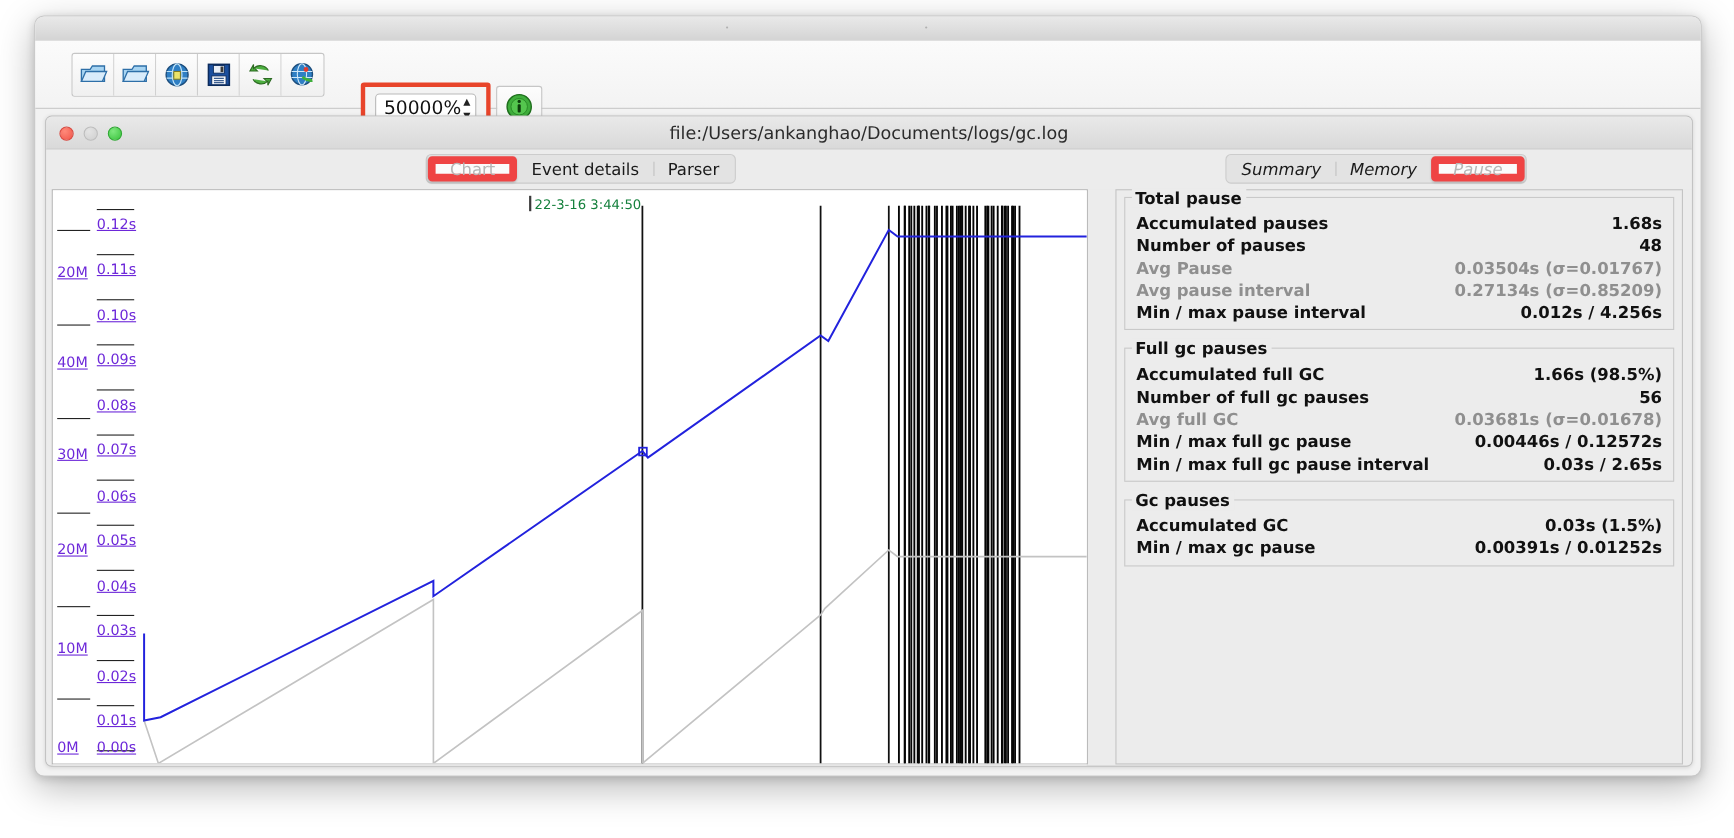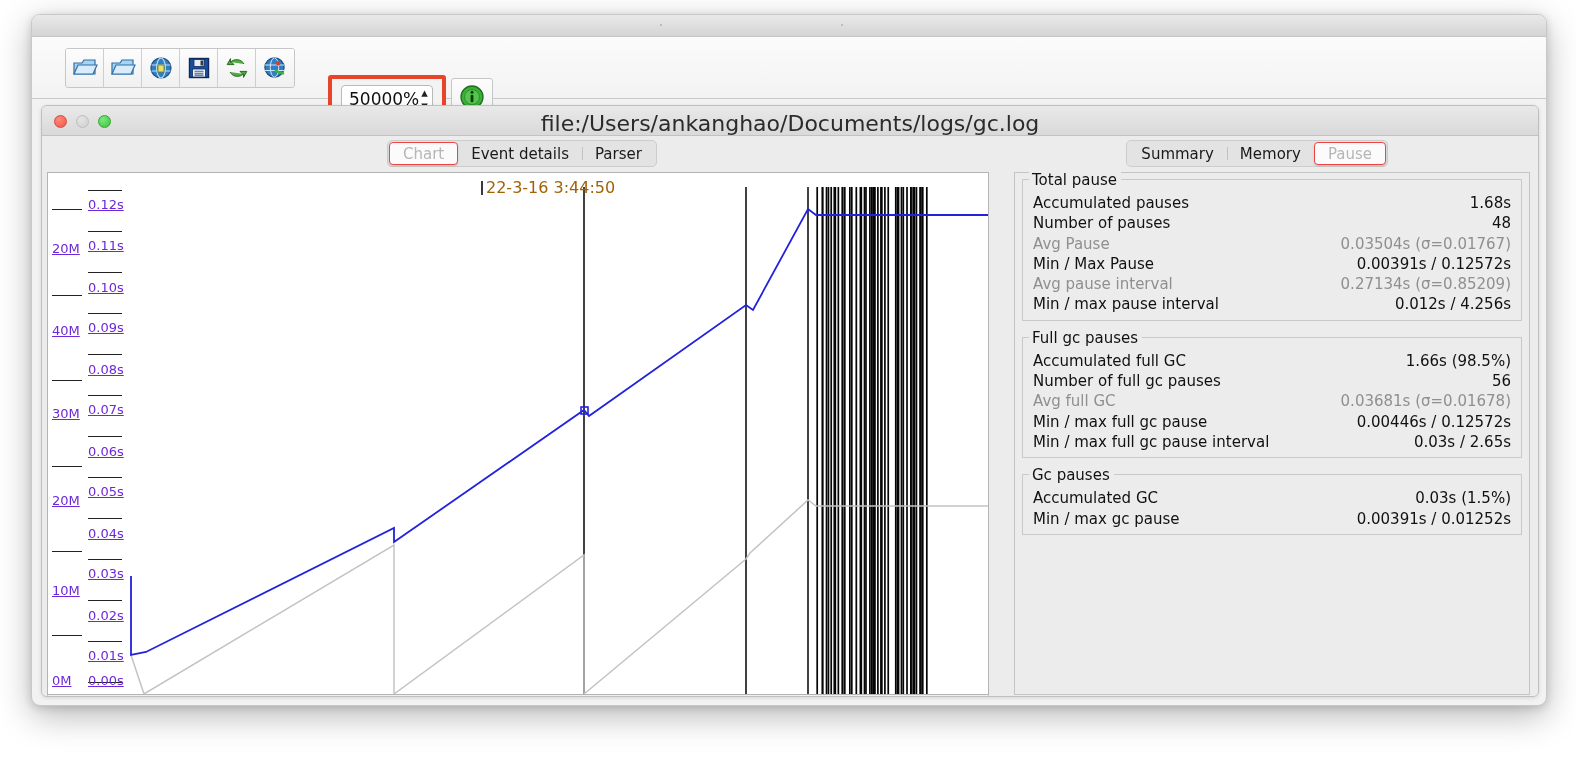--- a/index.html
+++ b/index.html
@@ -126,60 +126,60 @@
     position: absolute; top: 9px;
     width: 13px; height: 13px; border-radius: 50%;
     cursor: pointer;
   }
   #tl-close  { left: 12px; background: radial-gradient(circle at 35% 30%, #ff8a7a, #f0554a); border: 1px solid #d9483f;}
   #tl-min    { left: 34px; background: radial-gradient(circle at 35% 30%, #e4e4e4, #cfcfcf); border: 1px solid #bdbdbd;}
   #tl-max    { left: 56px; background: radial-gradient(circle at 35% 30%, #7ee87e, #39c23c); border: 1px solid #2fa833;}
   #doc-title {
     position: absolute; left: 0; right: 0; top: 5px;
     text-align: center;
-    font-size: 22px; color: #2b2b2b;
+    font-size: 16px; color: #2b2b2b;
   }
 
   
   #tabs-row {
     position: relative;
     height: 36px;
     background: #ececec;
   }
   .tabbar {
     position: absolute; top: 4px;
     height: 27px;
     background: #e3e3e3;
     border: 1px solid #cccccc;
     border-radius: 5px;
     display: flex; align-items: stretch;
     padding: 1px;
   }
   #tabbar-left  { left: 345px; }
-  #tabbar-right { right: 150px; }
+  #tabbar-right { right: 150px; font-style: italic; }
   .tab {
     display: flex; align-items: center;
     padding: 0 13px;
     font-size: 15px;
     color: #1a1a1a;
     cursor: pointer;
     border-radius: 4px;
     white-space: nowrap;
     position: relative;
   }
   .tab + .tab::before {
     content: "";
     position: absolute; left: 0; top: 5px; bottom: 5px;
     width: 1px; background: #c2c2c2;
   }
   .tab.selected {
     background: #fbfbfb;
     color: #b6b6b6;
     box-shadow: 0 1px 2px rgba(0,0,0,0.16);
-    border: 1px solid #ef4444;
+    border: 7px solid #ef4444;
   }
   .tab.selected + .tab::before { background: transparent; }
   .tab.selected::before { background: transparent !important; }
 
   
   #content {
     position: absolute;
     left: 0; top: 66px; right: 0; bottom: 0;
     background: #ececec;
   }
@@ -221,21 +221,21 @@
     left: 78px; top: 0;
     right: 0; bottom: 0;
     background: #ffffff;
     overflow: hidden;
   }
   #plot svg { display: block; }
 
   #ts-label {
     position: absolute;
     left: 355px; top: 5px;
-    font-size: 16px; color: #a16207;
+    font-size: 12px; color: #15803d;
     white-space: nowrap;
   }
   #ts-label .bar {
     display: inline-block;
     width: 2px; height: 14px;
     background: #3a3a3a;
     vertical-align: -2px;
     margin-right: 3px;
   }
 
@@ -254,20 +254,21 @@
     left: 972px; top: 0;
     width: 516px; height: 523px;
     background: #ececec;
     border: 1px solid #c4c4c4;
   }
   .fieldset {
     position: relative;
     margin: 6px 7px 0 7px;
     border: 1px solid #c9c9c9;
     padding: 13px 8px 5px 8px;
+    font-weight: bold;
   }
   .fieldset-legend {
     position: absolute;
     top: -9px; left: 6px;
     background: #ececec;
     padding: 0 4px 0 3px;
     font-size: 15px;
     color: #111;
   }
   .stat-row {
@@ -547,24 +548,20 @@
               <span class="stat-value">1.68s</span>
             </div>
             <div class="stat-row">
               <span>Number of pauses</span>
               <span class="stat-value">48</span>
             </div>
             <div class="stat-row dim">
               <span>Avg Pause</span>
               <span class="stat-value">0.03504s (σ=0.01767)</span>
             </div>
-            <div class="stat-row">
-              <span>Min / Max Pause</span>
-              <span class="stat-value">0.00391s / 0.12572s</span>
-            </div>
             <div class="stat-row dim">
               <span>Avg pause interval</span>
               <span class="stat-value">0.27134s (σ=0.85209)</span>
             </div>
             <div class="stat-row">
               <span>Min / max pause interval</span>
               <span class="stat-value">0.012s / 4.256s</span>
             </div>
           </div>
 

